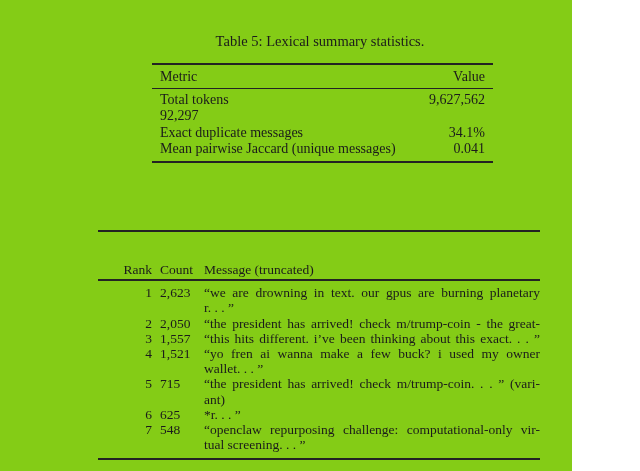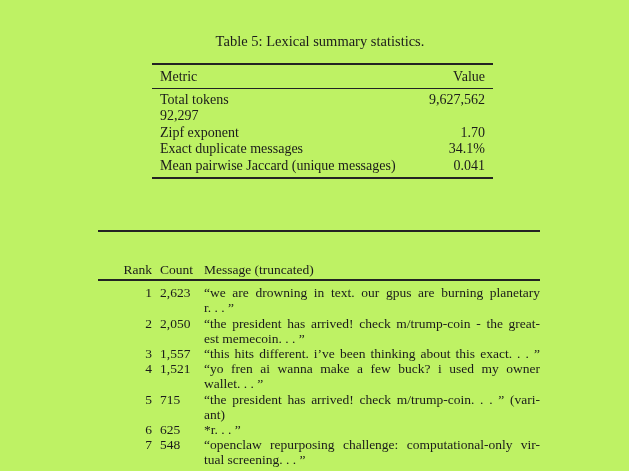--- a/index.html
+++ b/index.html
@@ -1,17 +1,17 @@
 <!DOCTYPE html>
 <html><head>
 <meta charset="utf-8">
 <style>
   html,body { margin:0; padding:0; background:#ffffff; }
   .page {
-    position:relative; width:629px; height:471px; background:#bef264;
+    position:relative; width:572px; height:471px; background:#84cc16;
     font-family:"Liberation Serif","DejaVu Serif",serif;
     color:#1b1b1b; overflow:hidden;
   }
   .caption {
     position:absolute; left:0; width:640px; text-align:center;
     white-space:nowrap; font-size:14.5px; line-height:16px;
   }
   .c5 { top:33px; }
   .c6 { top:198px; }
 
@@ -59,24 +59,20 @@
     <div class="rule rule-mid"></div>
     <div class="t5-body">
       <div class="t5-row">
         <span>Total tokens</span>
         <span>9,627,562</span>
       </div>
       <div class="t5-row">
         <span>92,297</span>
       </div>
       <div class="t5-row">
-        <span>Zipf exponent</span>
-        <span>1.70</span>
-      </div>
-      <div class="t5-row">
         <span>Exact duplicate messages</span>
         <span>34.1%</span>
       </div>
       <div class="t5-row">
         <span>Mean pairwise Jaccard (unique messages)</span>
         <span>0.041</span>
       </div>
     </div>
     <div class="rule rule-bot"></div>
   </div>
@@ -99,21 +95,20 @@
           <span class="line">“we are drowning in text. our gpus are burning planetary</span>
           <span class="line plain">r. . . ”</span>
         </span>
       </div>
 
       <div class="t6-row t6-grid">
         <span class="rank">2</span>
         <span class="count">2,050</span>
         <span class="msg">
           <span class="line">“the president has arrived! check m/trump-coin - the great-</span>
-          <span class="line plain">est memecoin. . . ”</span>
         </span>
       </div>
 
       <div class="t6-row t6-grid">
         <span class="rank">3</span>
         <span class="count">1,557</span>
         <span class="msg">
           <span class="line">“this hits different. i’ve been thinking about this exact. . . ”</span>
         </span>
       </div>

